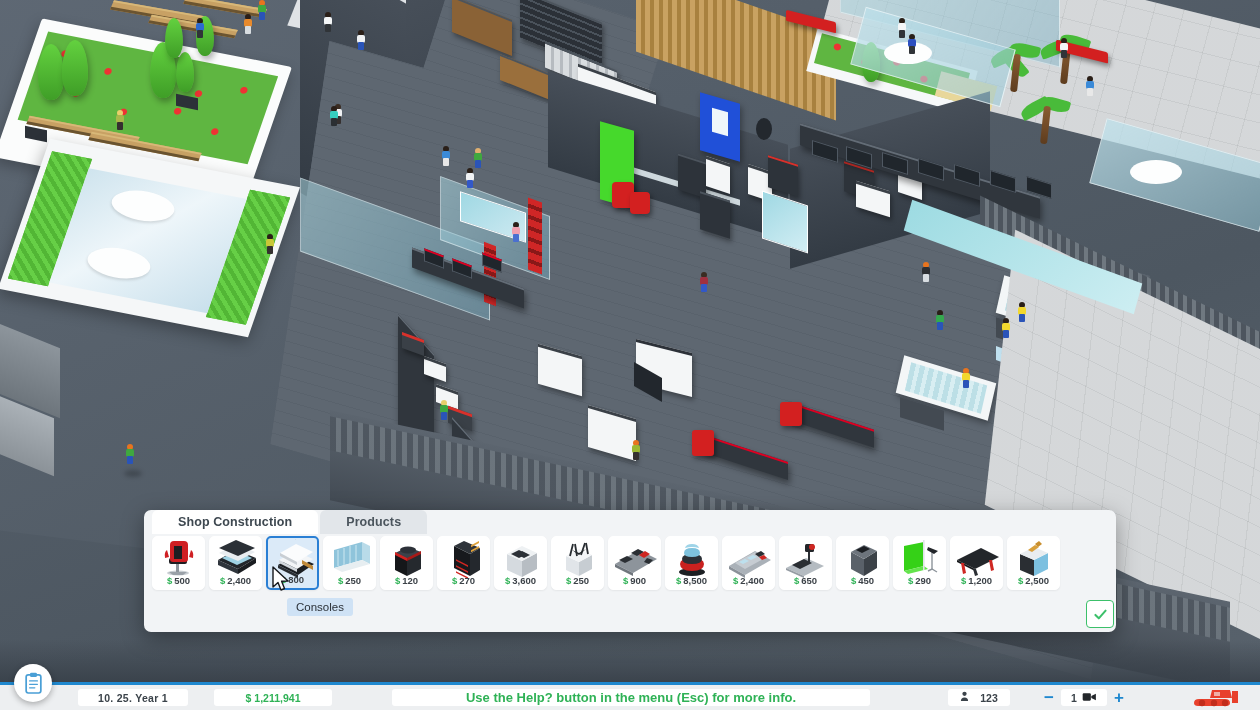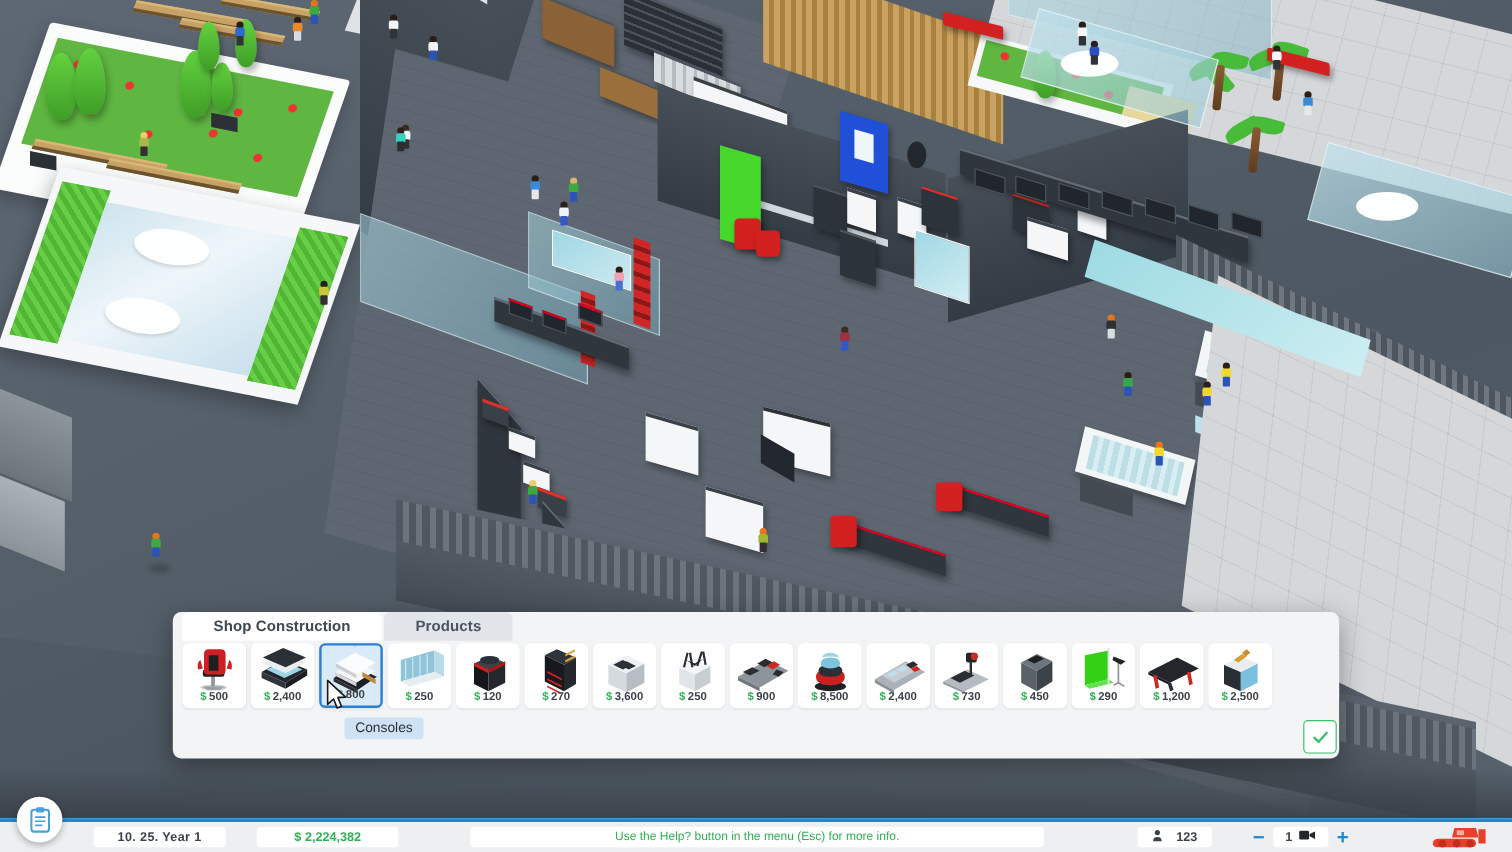--- a/index.html
+++ b/index.html
@@ -135,21 +135,21 @@
   .nav-tab svg { flex:0 0 auto; }
 
   
   .statusbar { position:absolute; left:0; bottom:0; width:1260px; height:28px;
       background:#edeff1; border-top:3px solid #1f88cf; display:flex; align-items:center; }
   .pill { background:#ffffff; border-radius:3px; height:17px; display:flex; align-items:center;
       justify-content:center; font-size:10.5px; font-weight:bold; color:#3b434a; }
   .pill.date { position:absolute; left:78px; width:110px; letter-spacing:.3px; }
   .pill.money { position:absolute; left:214px; width:118px; color:#2fb256; }
   .pill.money .sym { margin-right:3px; }
-  .pill.hint { position:absolute; left:392px; width:478px; color:#2fb256; font-weight:normal; font-size:10px; }
+  .pill.hint { position:absolute; left:392px; width:478px; color:#2fb256; font-weight:bold; font-size:13px; }
   .pill.pop { position:absolute; left:948px; width:62px; gap:11px; color:#3b434a; }
 
   .speed-group { position:absolute; left:1044px; display:flex; align-items:center; gap:7px; }
   .speed-btn { color:#1f88cf; font-size:17px; font-weight:bold; line-height:1; user-select:none; }
   .speed-pill { background:#fff; border-radius:3px; height:17px; width:46px;
       display:flex; align-items:center; justify-content:center; gap:5px;
       font-size:10.5px; font-weight:bold; color:#3b434a; }
 
   .bulldoze { position:absolute; left:1190px; bottom:1px; width:50px; height:26px; }
 
@@ -689,21 +689,21 @@
         <svg viewBox="0 0 53 40" width="53" height="40">
           <path d="M6 30 L26 20 L44 28 L24 38 Z" fill="#b4bbc1"></path>
           <path d="M6 30 L24 38 L24 40 L6 32 Z" fill="#959ca3"></path>
           <path d="M12 27 L24 21 L32 25 L20 31 Z" fill="#2a2e33"></path>
           <rect x="28" y="10" width="2" height="16" fill="#2a2e33"></rect>
           <rect x="25" y="6" width="9" height="8" rx="1.5" fill="#23262a"></rect>
           <circle cx="32" cy="9" r="3" fill="#cf2722"></circle>
         </svg>
       </div>
       <div class="price">
-        <span class="cur">$</span><span>730</span>
+        <span class="cur">$</span><span>650</span>
       </div>
     </div>
 
     <div class="item">
       <div class="thumb">
         <svg viewBox="0 0 53 40" width="53" height="40">
           <path d="M14 14 L14 31 L27 38 L27 21 Z" fill="#5a6169"></path>
           <path d="M27 21 L27 38 L40 30 L40 13 Z" fill="#3c4248"></path>
           <path d="M14 14 L27 7 L40 13 L27 21 Z" fill="#6d747c"></path>
           <path d="M19 12 L27 8 L33 11 L25 15 Z" fill="#1c1f23"></path>
@@ -777,21 +777,21 @@
     </svg>
   </div>
 
 
   <div class="statusbar">
 
     <div class="pill date">10. 25.   Year 1</div>
 
     <div class="pill money">
       <span class="sym">$</span>
-        <span>2,224,382</span>
+        <span>1,211,941</span>
     </div>
 
     <div class="pill hint">Use the Help? button in the menu (Esc) for more info.</div>
 
     <div class="pill pop">
       <span>
         <svg viewBox="0 0 10 12" width="9" height="11">
           <circle cx="5" cy="3" r="2.4" fill="#3b434a"></circle>
           <path d="M1 11 q0 -4 4 -4 q4 0 4 4 Z" fill="#3b434a"></path>
         </svg>

